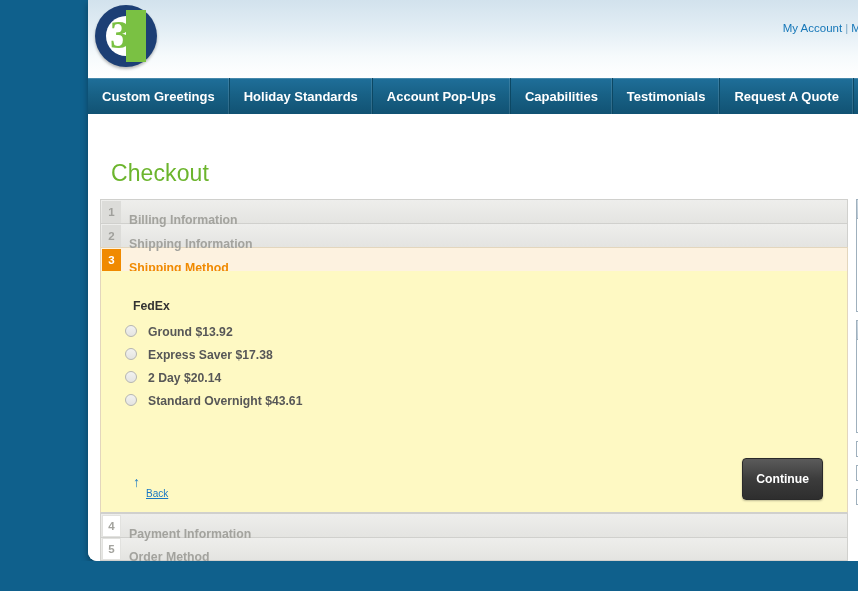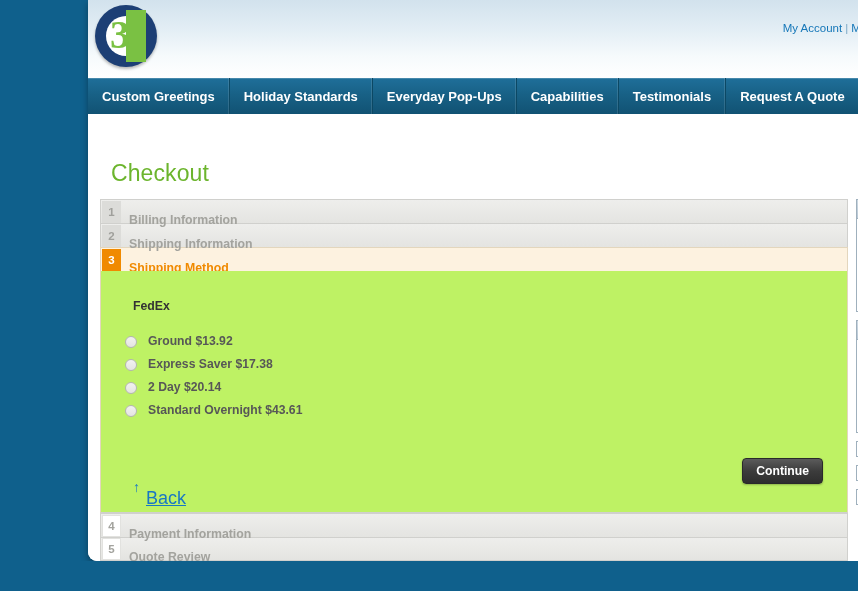--- a/index.html
+++ b/index.html
@@ -185,37 +185,37 @@
     background: #ffffff;
     color: #a3a39e;
     border: 1px solid #e2e2df;
   }
   .step.last { border-bottom: 1px solid #d0d0cd; }
 
   .step-body {
     border-left: 1px solid #e3d6bd;
     border-right: 1px solid #e3d6bd;
     border-bottom: 1px solid #d0d0cd;
-    background: #bef264;
+    background: #fef9c3;
     padding: 28px 24px 0 24px;
     height: 242px;
     position: relative;
   }
 
   .carrier-name {
     font-size: 12.3px;
     font-weight: bold;
     color: #333333;
     margin-left: 8px;
     margin-bottom: 12px;
   }
 
   .ship-opt {
     display: flex;
-    align-items: flex-end;
+    align-items: flex-start;
     height: 23px;
     margin-bottom: 0px;
   }
   .radio {
     width: 12px; height: 12px;
     border-radius: 50%;
     border: 1px solid #b5b5b2;
     background: linear-gradient(to bottom, #f2f2f0 0%, #e4e4e1 100%);
     margin-right: 11px;
     flex: 0 0 auto;
@@ -242,28 +242,28 @@
     text-decoration: none;
   }
   #back-link .arrow {
     color: #1877c4;
     font-size: 14px;
     margin-right: 6px;
     line-height: 14px;
   }
   #back-link .txt {
     color: #1877c4;
-    font-size: 18px;
+    font-size: 10px;
     text-decoration: underline;
     margin-top: 24px;
   }
   #continue-btn {
     position: absolute;
     right: 0px; top: 0px;
-    height: 26px;
+    height: 42px;
     padding: 0 13px;
     border: 1px solid #2a2a2a;
     border-radius: 4px;
     background: linear-gradient(to bottom, #5b5b5b 0%, #3c3c3c 50%, #2e2e2e 100%);
     color: #ffffff;
     font-size: 12.2px;
     font-weight: bold;
     display: flex;
     align-items: center;
     justify-content: center;
@@ -316,21 +316,21 @@
       </div>
 
       <div id="utility-nav">
         <a href="#">My Account</a><span class="sep">|</span><a href="#">My C</a>
       </div>
     </div>
 
     <div id="mainnav">
       <div class="navitem">Custom Greetings</div>
       <div class="navitem">Holiday Standards</div>
-      <div class="navitem">Everyday Pop-Ups</div>
+      <div class="navitem">Account Pop-Ups</div>
       <div class="navitem">Capabilities</div>
       <div class="navitem">Testimonials</div>
       <div class="navitem">Request A Quote</div>
     </div>
 
     <div id="content-wrap">
 
       <div id="page-title">Checkout</div>
 
       <div id="checkout-col">
@@ -384,21 +384,21 @@
           </div>
         </div>
 
         <div class="step inactive white-num">
           <div class="num">4</div>
           <div class="label">Payment Information</div>
         </div>
 
         <div class="step inactive white-num last">
           <div class="num">5</div>
-          <div class="label">Quote Review</div>
+          <div class="label">Order Method</div>
         </div>
       </div>
 
       <div id="sidebar">
         <div class="side-box tall">
           <div class="side-head"></div>
           <div class="side-body"></div>
         </div>
         <div class="side-box tall">
           <div class="side-head"></div>

